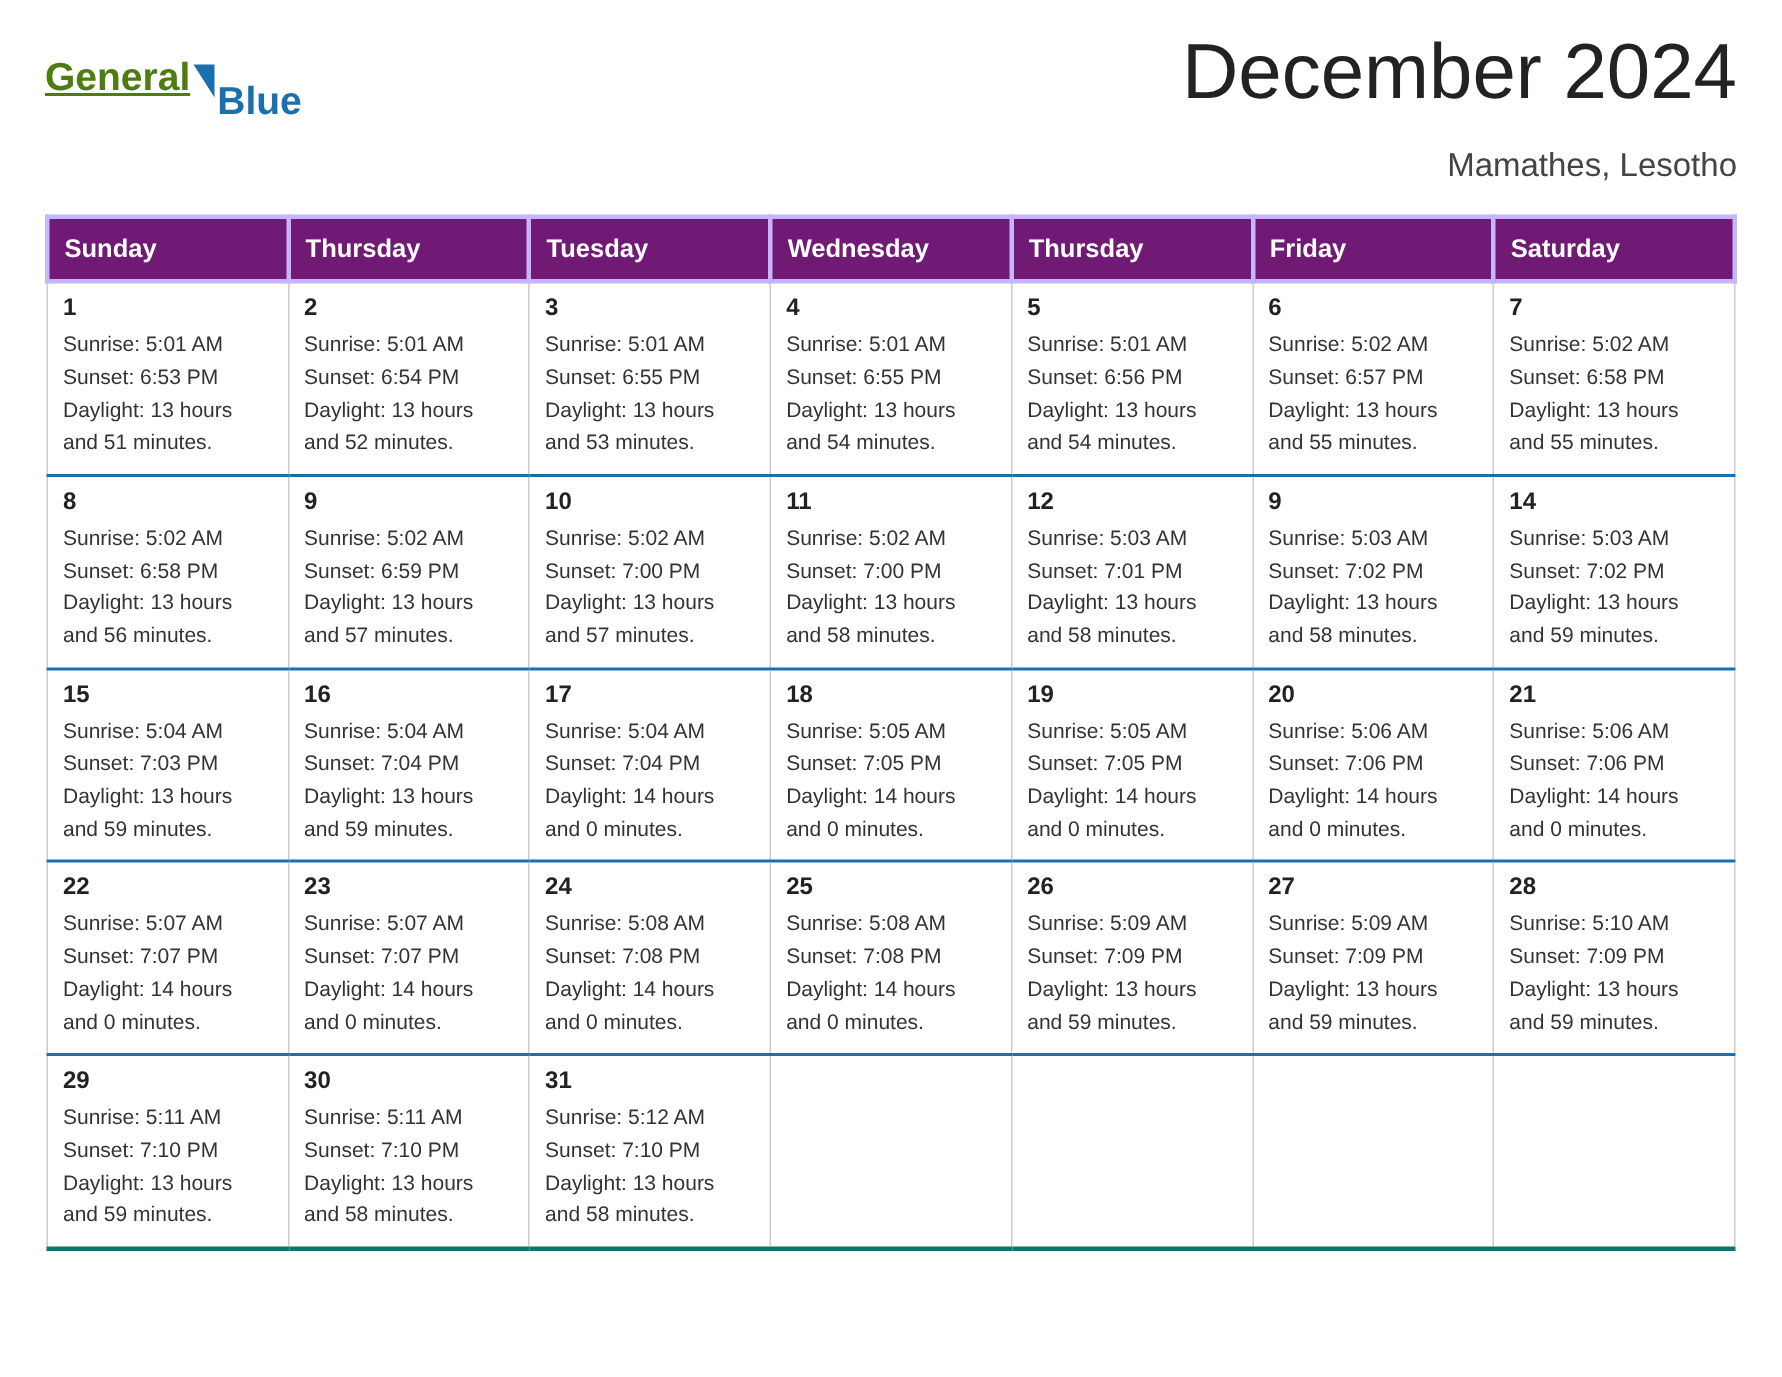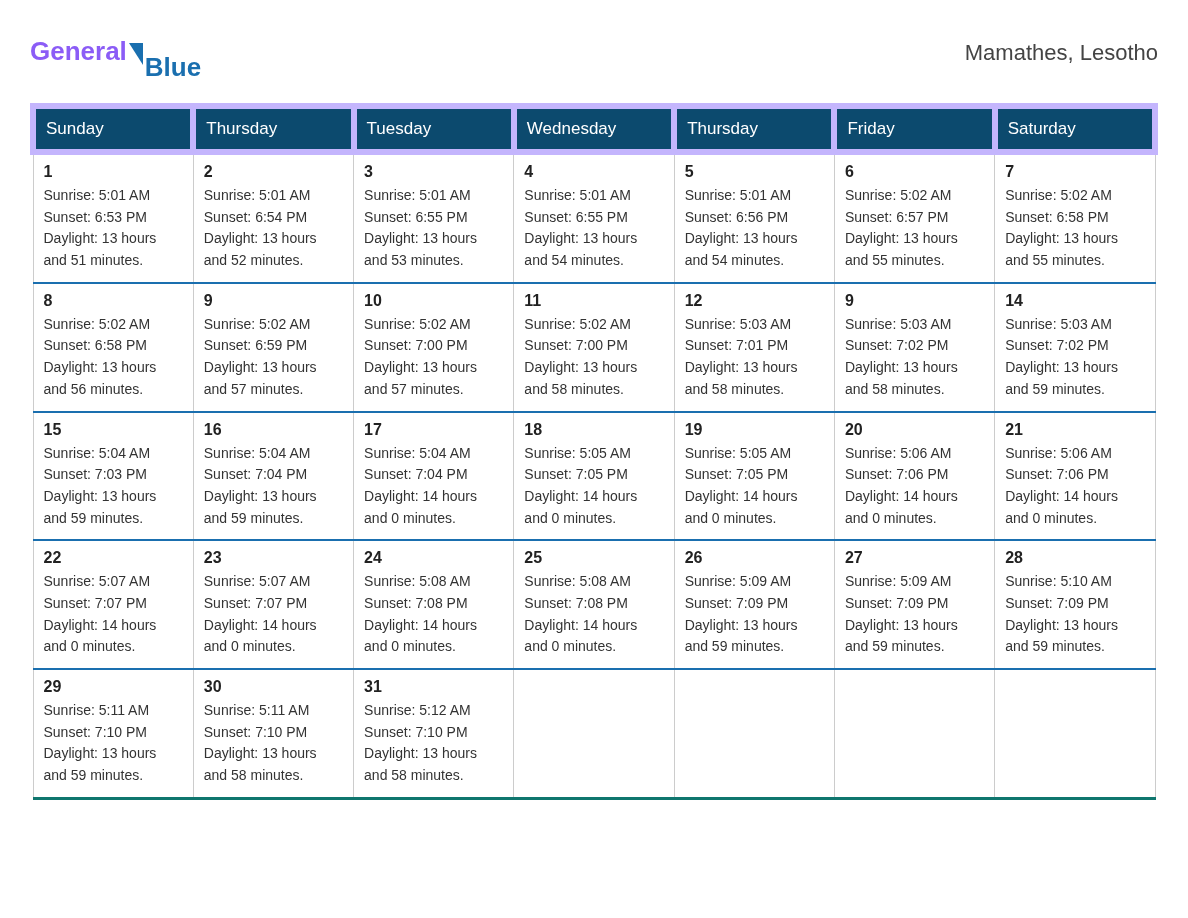--- a/index.html
+++ b/index.html
@@ -21,21 +21,21 @@
       flex-direction: column;
       align-items: flex-start;
     }
     .logo-text {
       font-size: 26px;
       font-weight: bold;
       color: #333;
       display: flex;
       align-items: center;
     }
-    .logo-general { color: #8b5cf6; }
+    .logo-general { color: #4d7c0f; text-decoration: underline; }
     .logo-arrow {
       width: 0;
       height: 0;
       border-left: 14px solid transparent;
       border-right: 0px solid transparent;
       border-top: 22px solid #1a6faf;
       display: inline-block;
       margin: 0 2px;
       position: relative;
       top: 2px;
@@ -59,27 +59,27 @@
       font-size: 22px;
       color: #444;
       margin-top: 20px;
     }
     .calendar-table {
       width: 100%;
       border-collapse: collapse;
       border: 1px solid #aaa;
     }
     .calendar-table th {
-      background-color: #0c4a6e;
+      background-color: #701a75;
       color: #fff;
       font-size: 17px;
-      font-weight: normal;
+      font-weight: bold;
       padding: 10px 10px;
       text-align: left;
-      border: 6px solid #c4b5fd;
+      border: 3px solid #c4b5fd;
     }
     .calendar-table td {
       vertical-align: top;
       padding: 8px 10px 10px 10px;
       border: 1px solid #ccc;
       width: 14.28%;
       min-height: 100px;
     }
     .day-number {
       font-size: 16px;
@@ -110,20 +110,21 @@
 
 <div class="header">
   <div class="logo">
     <div class="logo-text">
       <span class="logo-general">General</span>
       <span class="logo-arrow"></span>
       <span class="logo-blue">Blue</span>
     </div>
   </div>
   <div class="title-section">
+    <div class="month-title">December 2024</div>
     <div class="location-title">Mamathes, Lesotho</div>
   </div>
 </div>
 
 <table class="calendar-table">
   <thead>
     <tr>
     <th>Sunday</th>
         <th>Thursday</th>
         <th>Tuesday</th>

